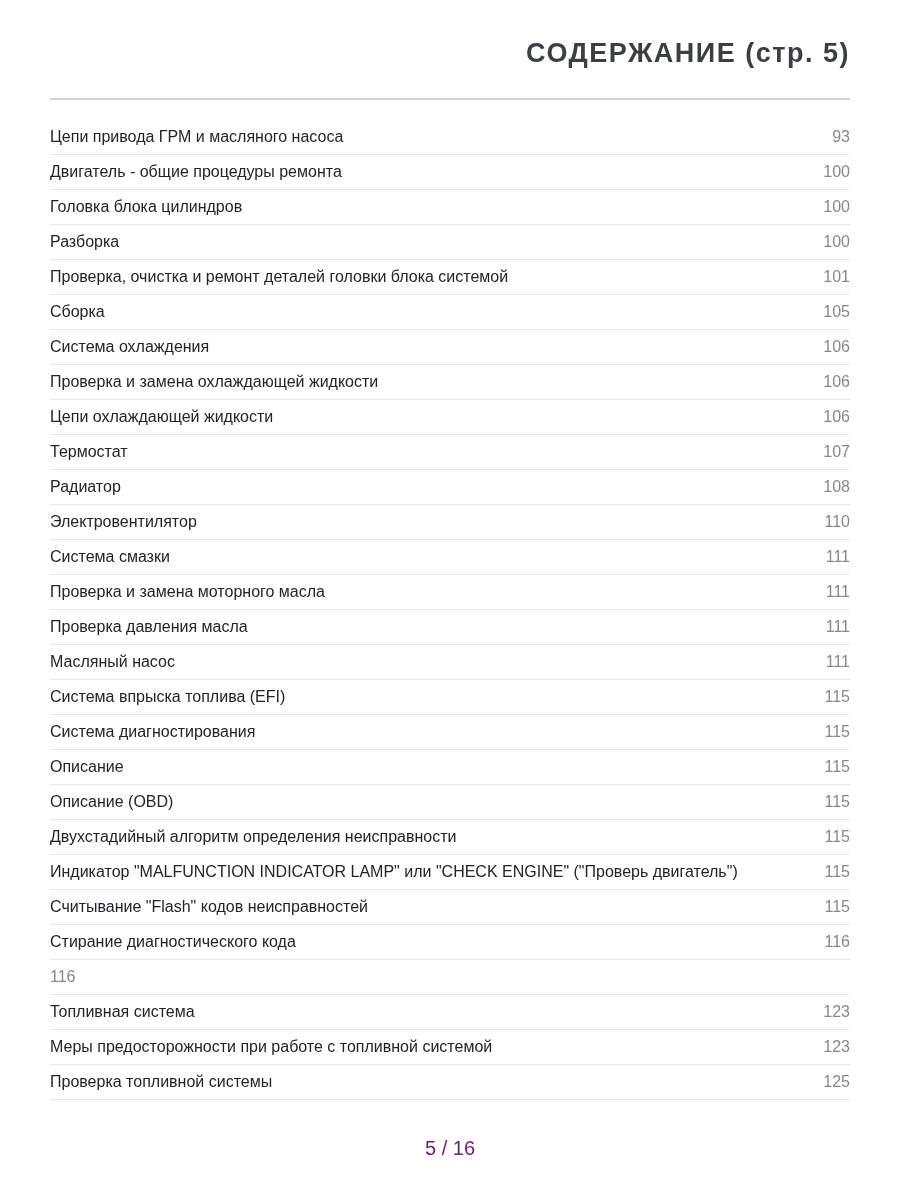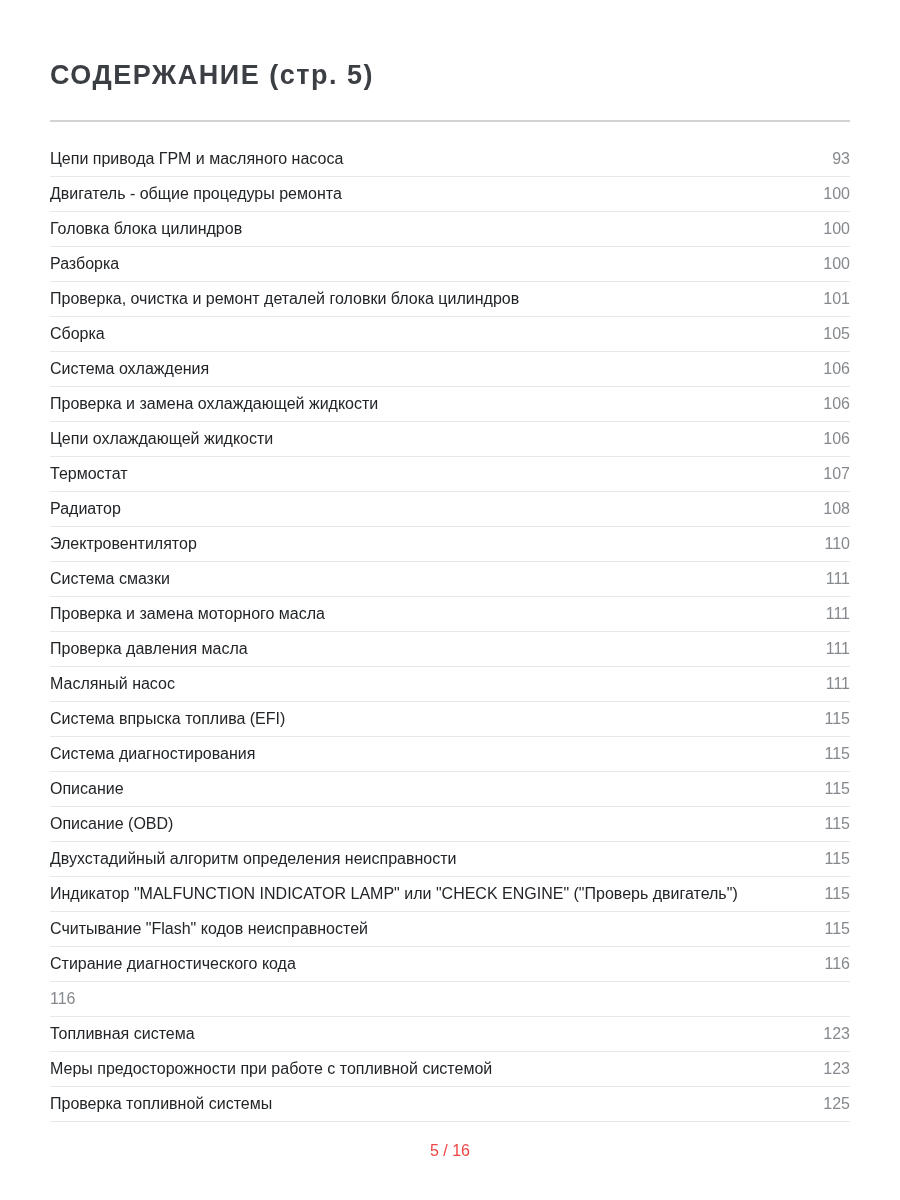--- a/index.html
+++ b/index.html
@@ -13,22 +13,22 @@
     height: 1200px;
     margin: 0 auto;
     background: #ffffff;
     font-family: "Liberation Sans", "DejaVu Sans", sans-serif;
     box-sizing: border-box;
     padding: 0 50px;
     overflow: hidden;
   }
   .title {
     margin: 0;
-    padding-top: 60px;
-    text-align: left;
+    padding-top: 38px;
+    text-align: right;
     font-size: 27px;
     line-height: 30px;
     font-weight: 700;
     letter-spacing: 1.5px;
     color: #3b3e43;
   }
   .title-divider {
     margin-top: 30px;
     height: 2px;
     background: #d0d2d4;
@@ -57,22 +57,22 @@
     line-height: 22px;
     color: #85898d;
     text-align: right;
   }
   .footer {
     position: absolute;
     left: 0;
     right: 0;
     bottom: 40px;
     text-align: center;
-    font-size: 16px;
-    color: #ef4444;
+    font-size: 20px;
+    color: #701a75;
   }
 </style>
 </head>
 <body>
 
 <div class="page">
   <h1 class="title">СОДЕРЖАНИЕ (стр. 5)</h1>
   <div class="title-divider"></div>
   <div class="toc" id="toc-list">
       <div class="toc-row">
@@ -85,21 +85,21 @@
       </div>
       <div class="toc-row">
         <span class="toc-title">Головка блока цилиндров</span>
         <span class="toc-page">100</span>
       </div>
       <div class="toc-row">
         <span class="toc-title">Разборка</span>
         <span class="toc-page">100</span>
       </div>
       <div class="toc-row">
-        <span class="toc-title">Проверка, очистка и ремонт деталей головки блока цилиндров</span>
+        <span class="toc-title">Проверка, очистка и ремонт деталей головки блока системой</span>
         <span class="toc-page">101</span>
       </div>
       <div class="toc-row">
         <span class="toc-title">Сборка</span>
         <span class="toc-page">105</span>
       </div>
       <div class="toc-row">
         <span class="toc-title">Система охлаждения</span>
         <span class="toc-page">106</span>
       </div>

